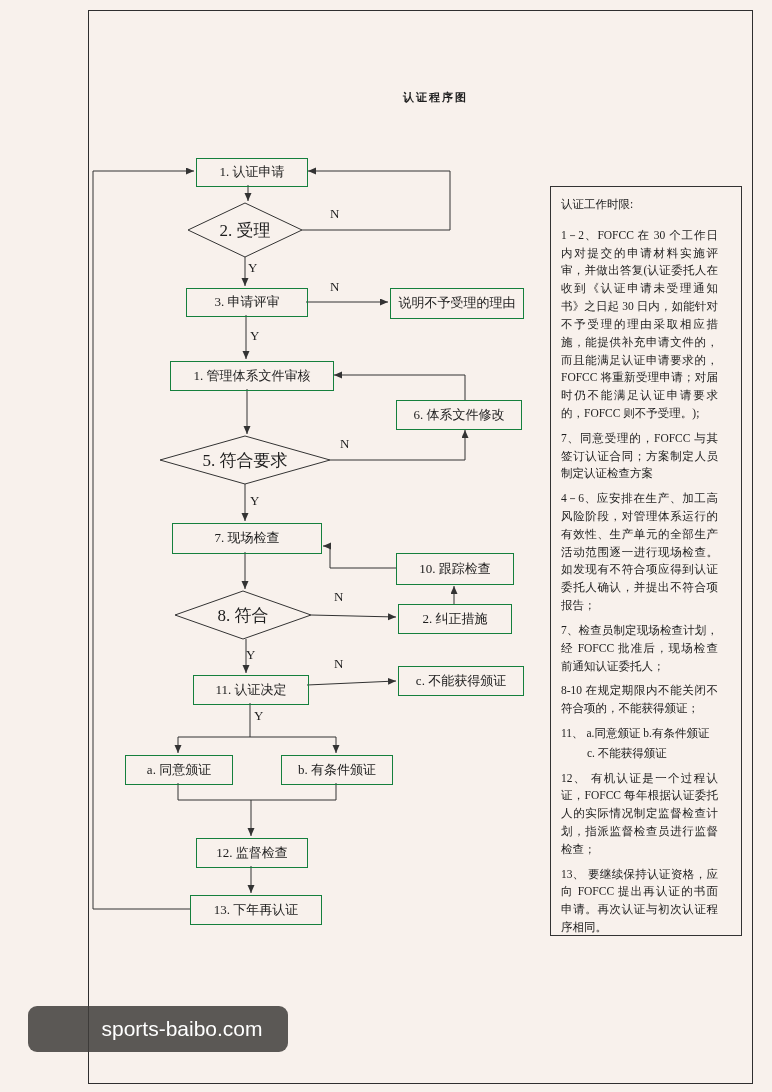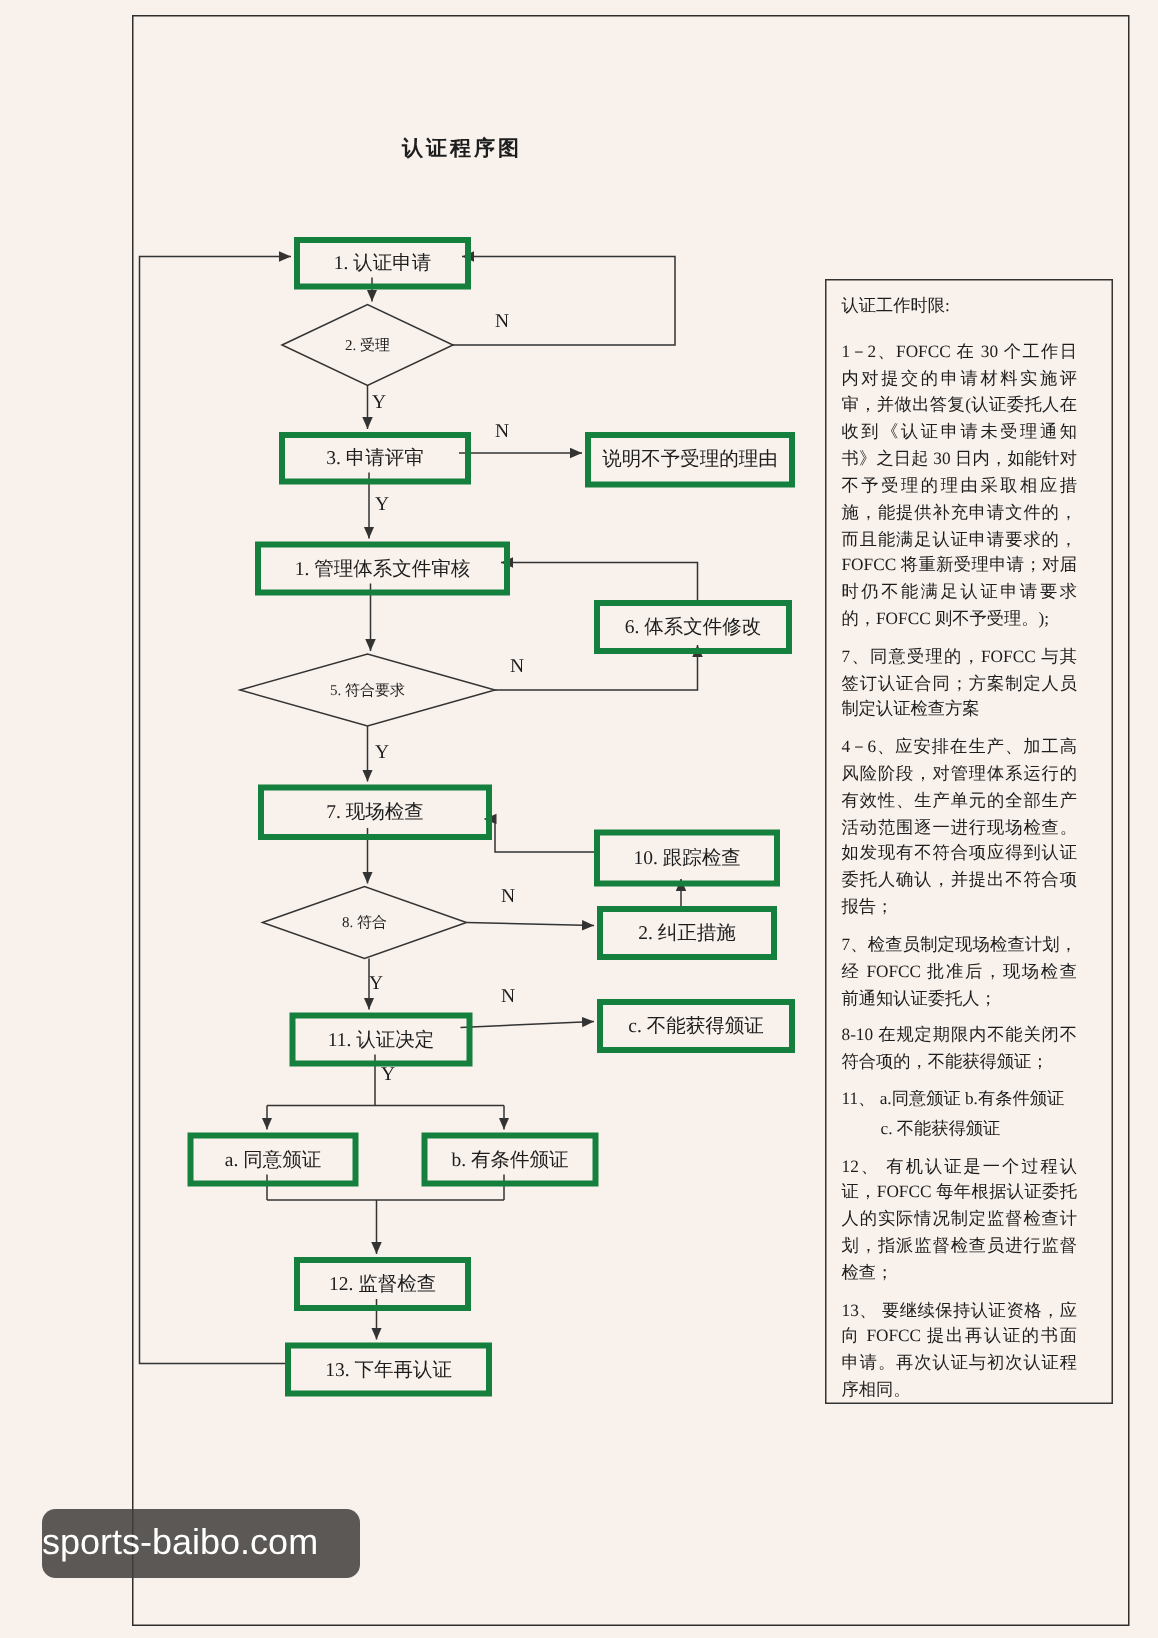--- a/index.html
+++ b/index.html
@@ -11,48 +11,49 @@
     position:relative;
     overflow:hidden;
   }
   #page{position:absolute;left:0;top:0;width:772px;height:1092px;}
   .frame{
     position:absolute;left:88px;top:10px;width:663px;height:1072px;
     border:1px solid #2f2f2f;
   }
   .doc-title{
     position:absolute;left:268px;top:90px;width:200px;
-    text-align:left;font-size:14px;font-weight:bold;letter-spacing:2px;
+    text-align:right;font-size:11px;font-weight:bold;letter-spacing:2px;
   }
   svg.lines{position:absolute;left:0;top:0;pointer-events:none;}
   .node{
-    position:absolute;border:4px solid #15803d;background:transparent;
+    position:absolute;border:1px solid #15803d;background:transparent;
     display:flex;align-items:center;justify-content:center;
     font-size:13px;line-height:1.1;white-space:nowrap;
   }
   .dlabel{
     position:absolute;display:flex;align-items:center;justify-content:center;
-    font-size:10px;white-space:nowrap;
+    font-size:17px;white-space:nowrap;
   }
   .edge-label{position:absolute;font-size:13px;}
   .panel{
     position:absolute;left:550px;top:186px;width:192px;height:750px;
     border:1px solid #333;box-sizing:border-box;
     padding:9px 23px 8px 10px;
     font-size:11.5px;line-height:1.55;
   }
   .panel p{margin:0 0 7px 0;text-align:justify;}
   .panel p.panel-heading{margin-bottom:13px;text-align:left;}
   .panel p.indent{padding-left:26px;}
   .watermark{
     position:absolute;left:28px;top:1006px;width:212px;height:46px;
     background:rgba(63,61,59,0.85);border-radius:9px;
-    display:flex;align-items:center;
-    color:#ffffff;font-size:24px;
+    display:flex;align-items:center;justify-content:center;
+    color:#ffffff;font-size:21px;
     font-family:"Liberation Sans","DejaVu Sans",sans-serif;
+    padding-left:48px;
   }
 </style>
 </head>
 <body>
 
 <div id="page">
 
   <div class="frame"></div>
 
   <div class="doc-title">认证程序图</div>

